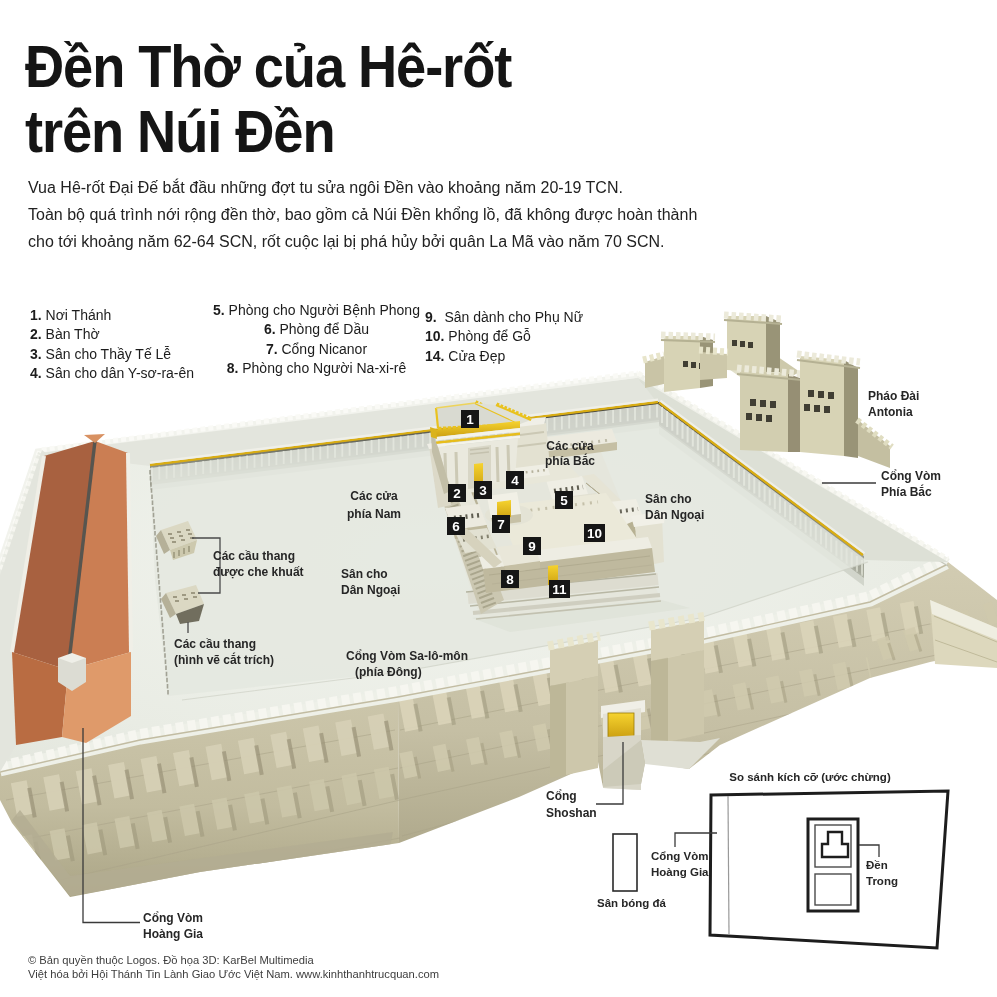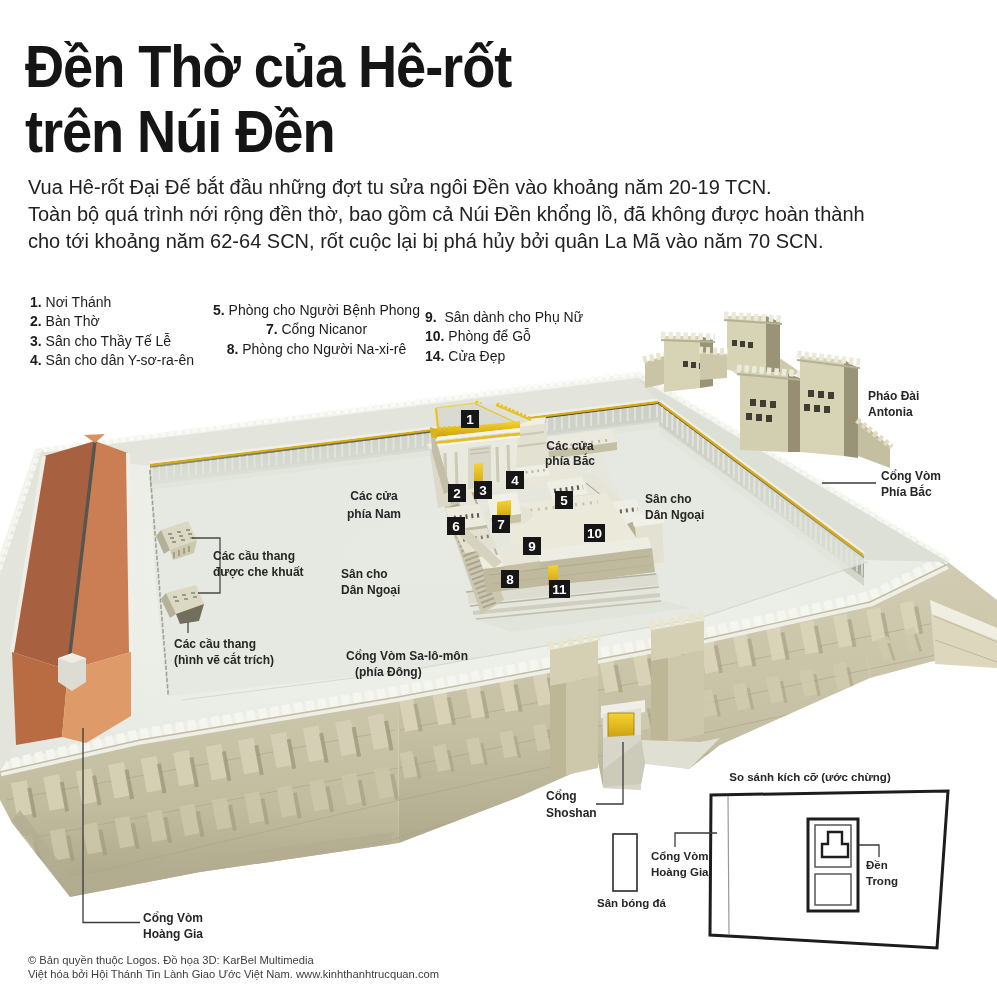--- a/index.html
+++ b/index.html
@@ -1,43 +1,44 @@
 <!DOCTYPE html>
 <html lang="vi"><head>
 <meta charset="utf-8">
 <title>Đền Thờ của Hê-rốt trên Núi Đền</title>
 <style>
 html,body{margin:0;padding:0;background:#fff;}
 #page{position:relative;width:994px;height:997px;background:#ffffff;overflow:hidden;
   font-family:"Liberation Sans",sans-serif;padding-left:16px;}
 .abs{position:absolute;}
 #title{left:25px;top:35px;font-size:59px;line-height:65px;font-weight:bold;color:#151515;letter-spacing:-1.2px;transform:scaleX(0.92);transform-origin:left top;white-space:nowrap;}
-#intro{left:28px;top:174px;font-size:20px;line-height:27.2px;color:#222;}
+#intro{left:28px;top:174px;font-size:16px;line-height:27.2px;color:#222;}
 .leg{font-size:14px;line-height:19.4px;color:#1c1c1c;}
 .leg b{font-weight:bold;}
 .ln{white-space:nowrap;}
 #footer{left:28px;top:953px;font-size:11.2px;line-height:14px;color:#3d3d3d;}
 </style>
 </head>
 <body>
 <div id="page">
 
 <div class="abs" id="title">Đền Thờ của Hê-rốt<br>trên Núi Đền</div>
 
 <div class="abs" id="intro">Vua Hê-rốt Đại Đế bắt đầu những đợt tu sửa ngôi Đền vào khoảng năm 20-19 TCN.<br>Toàn bộ quá trình nới rộng đền thờ, bao gồm cả Núi Đền khổng lồ, đã không được hoàn thành<br>cho tới khoảng năm 62-64 SCN, rốt cuộc lại bị phá hủy bởi quân La Mã vào năm 70 SCN.</div>
 
-<div class="abs leg" style="left:30px;top:293px;">
+<div class="abs leg" style="left:30px;top:306px;">
 <div class="ln"><b>1.</b> Nơi Thánh</div>
 <div class="ln"><b>2.</b> Bàn Thờ</div>
 <div class="ln"><b>3.</b> Sân cho Thầy Tế Lễ</div>
 <div class="ln"><b>4.</b> Sân cho dân Y-sơ-ra-ên</div>
 </div>
 
 <div class="abs leg" style="left:213px;top:301px;text-align:center;">
 <div class="ln"><b>5.</b> Phòng cho Người Bệnh Phong</div>
+<div class="ln"><b>6.</b> Phòng để Dầu</div>
 <div class="ln"><b>7.</b> Cổng Nicanor</div>
 <div class="ln"><b>8.</b> Phòng cho Người Na-xi-rê</div>
 </div>
 
 <div class="abs leg" style="left:425px;top:308px;">
 <div class="ln"><b>9.</b>&nbsp; Sân dành cho Phụ Nữ</div>
 <div class="ln"><b>10.</b> Phòng để Gỗ</div>
 <div class="ln"><b>14.</b> Cửa Đẹp</div>
 </div>
 

